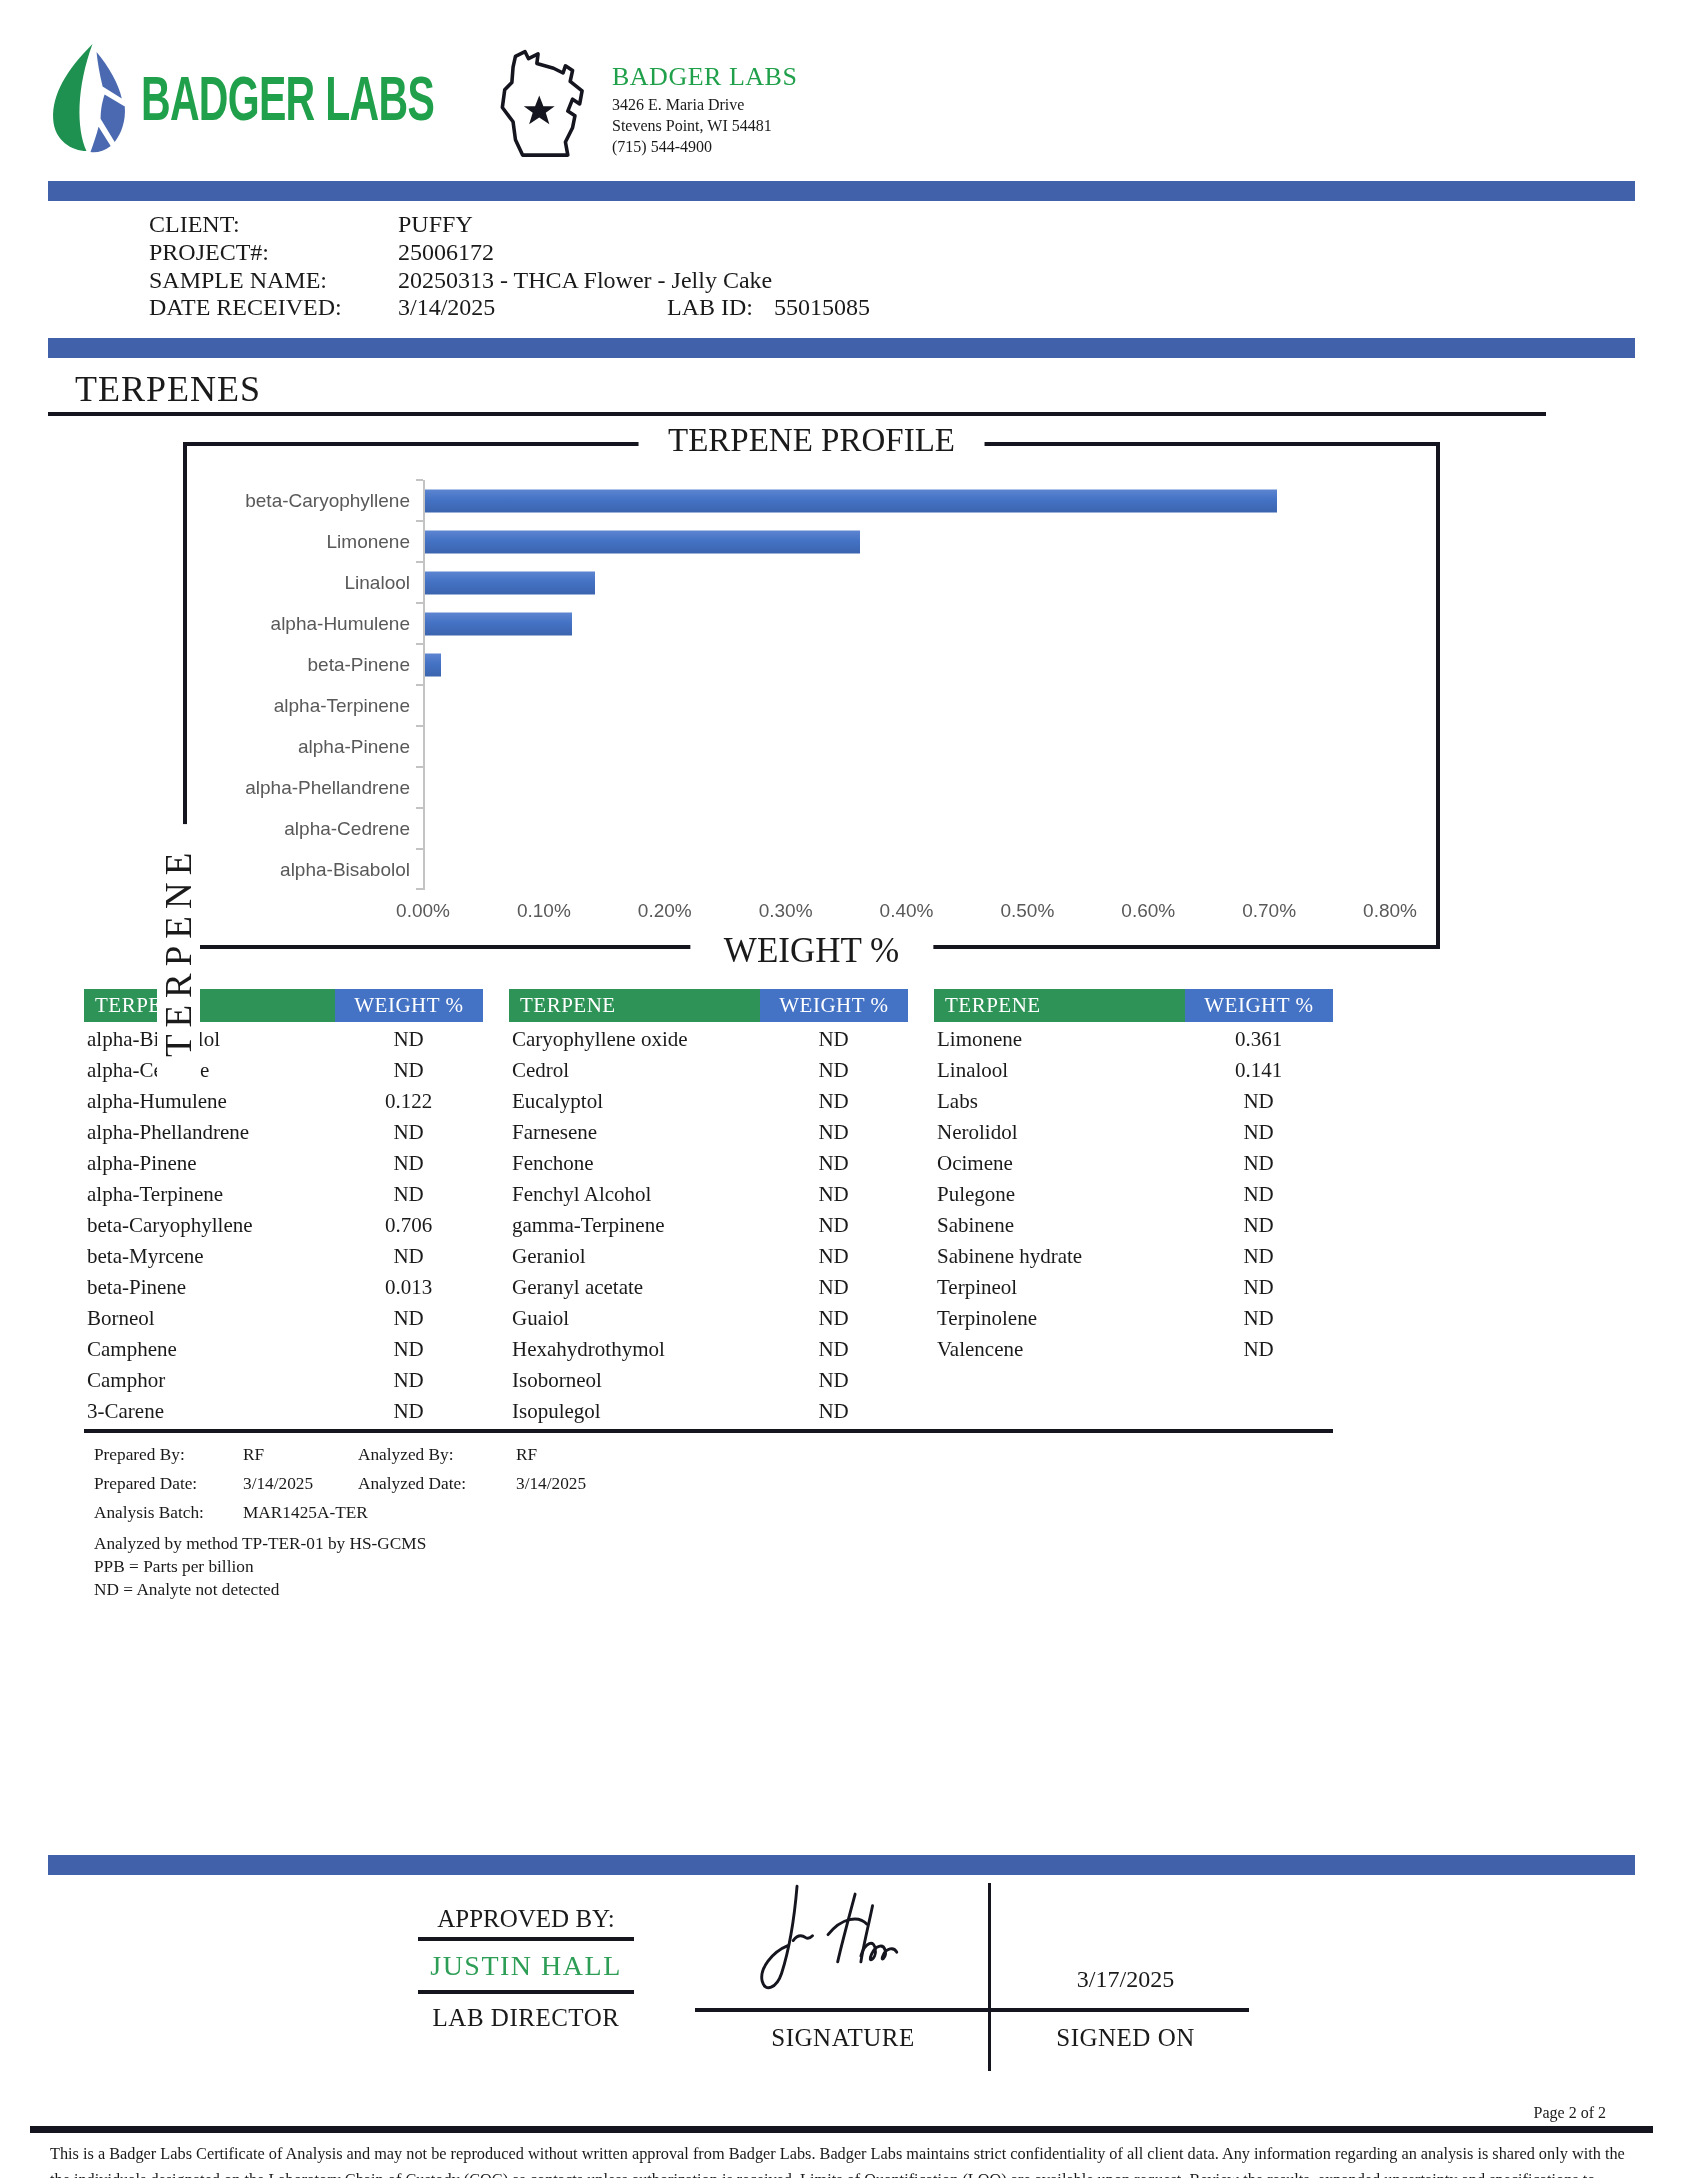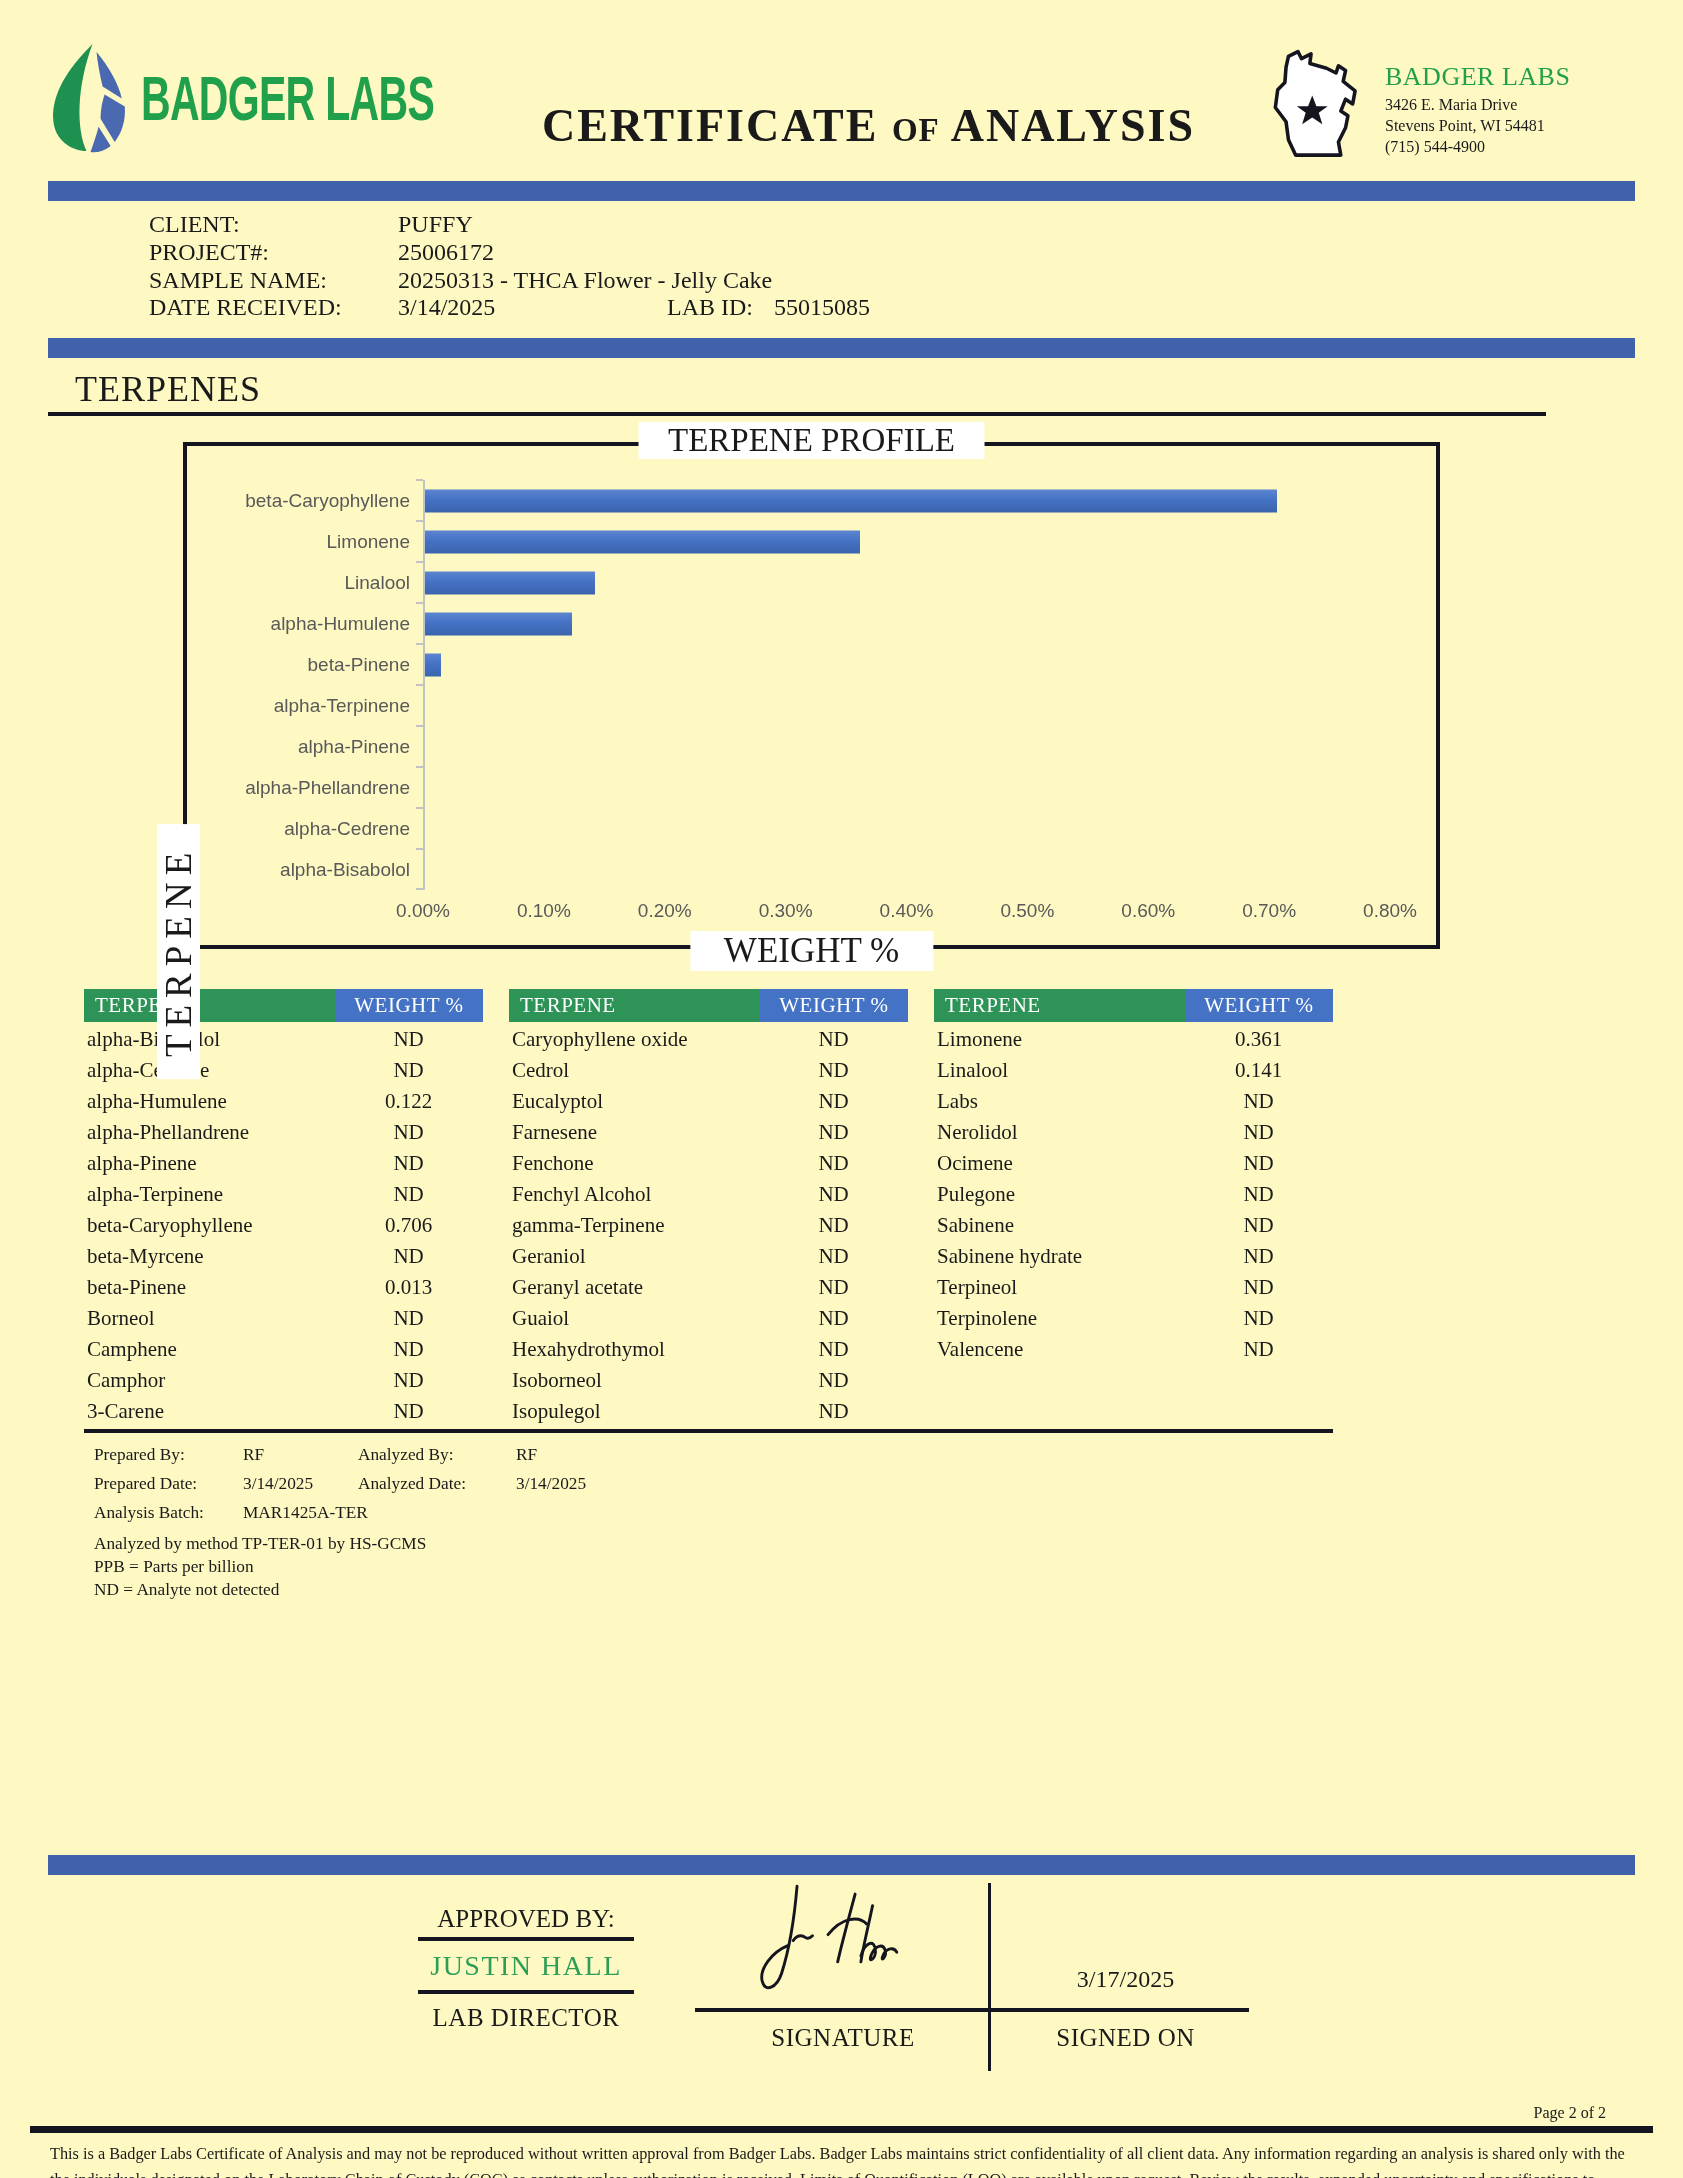--- a/index.html
+++ b/index.html
@@ -1,19 +1,19 @@
 <!DOCTYPE html>
 <html><head>
 <meta charset="utf-8">
 <style>
   * { margin:0; padding:0; box-sizing:border-box; }
   html,body { background:#e8e8e8; }
   .page {
     position:relative; width:1683px; height:2178px; margin:0 auto;
-    background:#fef9c3; overflow:hidden;
+    background:#ffffff; overflow:hidden;
     font-family:"Liberation Serif", serif; color:#1a1a1a;
   }
   
   .header { display:flex; align-items:flex-start; padding:42px 42px 0 46px; }
   .logo-wrap { display:flex; align-items:center; width:436px; }
   .logo-glyph { width:91px; height:111px; flex:0 0 auto; }
   .wordmark {
     font-family:"Liberation Sans", sans-serif; font-weight:bold;
     font-size:57px; color:#21a04b; letter-spacing:-1px; white-space:nowrap;
     transform:scale(0.72,1.12); transform-origin:left center; margin-left:4px;
@@ -94,25 +94,20 @@
   <div class="header">
     <div class="logo-wrap">
       <svg class="logo-glyph" viewBox="0 0 90 110">
         <path d="M46,2 C20,28 6,52 7,76 C8,98 26,108 40,108 C30,86 30,45 46,2 Z" fill="#1e9150"></path>
         <path d="M50,10 C62,24 72,42 75,56 L56,44 C53,32 51,20 50,10 Z" fill="#4a69b0"></path>
         <path d="M58,52 L78,64 C79,78 75,90 68,99 L54,76 C54,66 56,58 58,52 Z" fill="#4a69b0"></path>
         <path d="M52,84 L64,103 C58,108 50,110 44,109 C47,101 50,92 52,84 Z" fill="#4a69b0"></path>
       </svg>
       <div class="wordmark">BADGER LABS</div>
     </div>
-    <div class="doc-title">
-      <span>CERTIFICATE</span>
-      <span class="of">OF</span>
-      <span>ANALYSIS</span>
-    </div>
     <div class="lab-block">
       <svg class="wi-map" viewBox="0 0 100 100">
         <path d="M24,16 L26,7 L34,3 L37,9 L45,5 L44,13 L58,17 L66,21 L68,15 L74,19 L72,28 L82,36 L80,47 L74,43 L70,53 L76,57 L74,67 L68,79 L70,90 L32,90 L26,77 L24,62 L15,50 L17,35 L23,29 Z" fill="#ffffff" stroke="#15151f" stroke-width="3" stroke-linejoin="round"></path>
         <polygon points="46,40 49.5,49 59,49 51.5,54.5 54.5,64 46,58.5 37.5,64 40.5,54.5 33,49 42.5,49" fill="#15151f"></polygon>
       </svg>
       <div class="lab-text">
         <div class="lab-name">BADGER LABS</div>
         <div class="lab-addr">
           <div>3426 E. Maria Drive</div>
           <div>Stevens Point, WI 54481</div>

